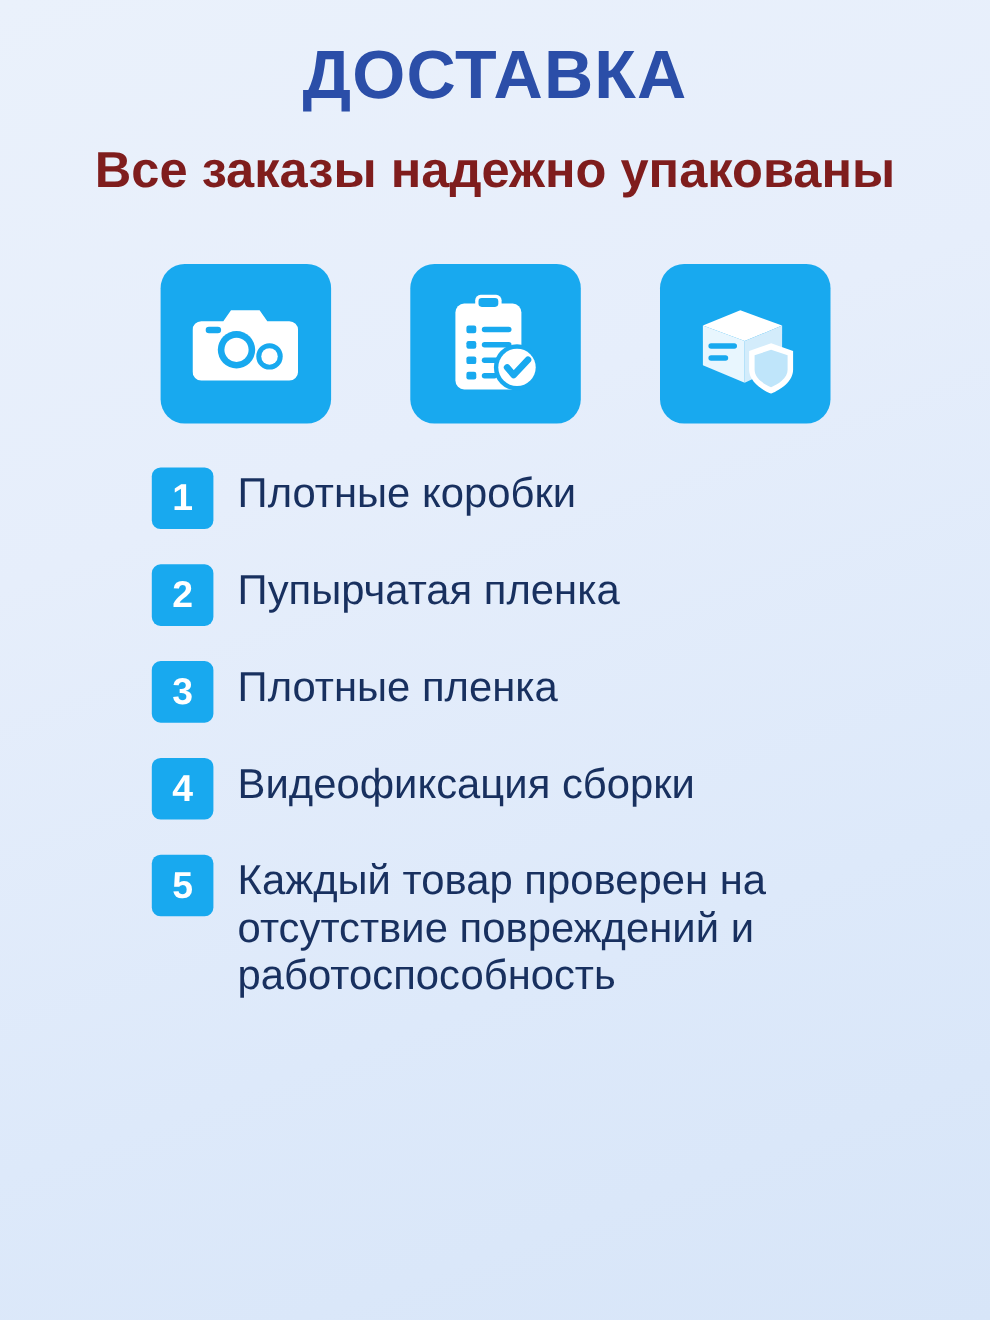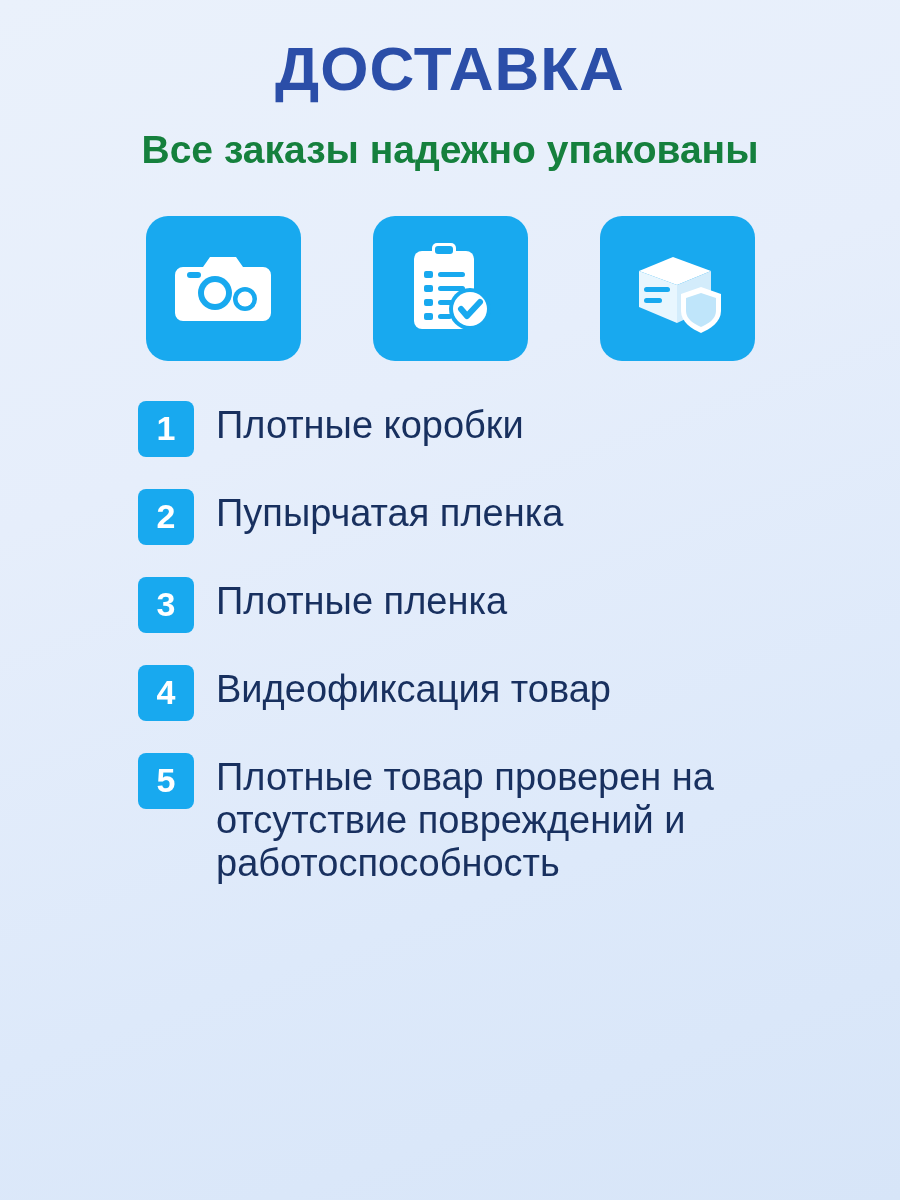--- a/index.html
+++ b/index.html
@@ -26,24 +26,24 @@
   .title {
     font-size: 62px;
     font-weight: bold;
     letter-spacing: 1px;
     color: #2b4ea8;
     text-align: center;
     line-height: 1.05;
     margin: 0;
   }
   .subtitle {
-    margin: 26px 0 0 0;
-    font-size: 39px;
+    margin: 26px 0 16px 0;
+    font-size: 46px;
     font-weight: bold;
-    color: #15803d;
+    color: #7f1d1d;
     text-align: center;
     line-height: 1.2;
   }
   .icon-row {
     margin-top: 42px;
     display: flex;
     justify-content: center;
     gap: 72px;
   }
   .icon-tile {
@@ -172,23 +172,23 @@
       <div class="item-label">Пупырчатая пленка</div>
     </div>
 
     <div class="list-item">
       <div class="badge">3</div>
       <div class="item-label">Плотные пленка</div>
     </div>
 
     <div class="list-item">
       <div class="badge">4</div>
-      <div class="item-label">Видеофиксация товар</div>
+      <div class="item-label">Видеофиксация сборки</div>
     </div>
 
     <div class="list-item item-multiline">
       <div class="badge">5</div>
-      <div class="item-label">Плотные товар проверен на отсутствие повреждений и работоспособность</div>
+      <div class="item-label">Каждый товар проверен на отсутствие повреждений и работоспособность</div>
     </div>
 
   </div>
 
 </div>
 
 </body></html>

